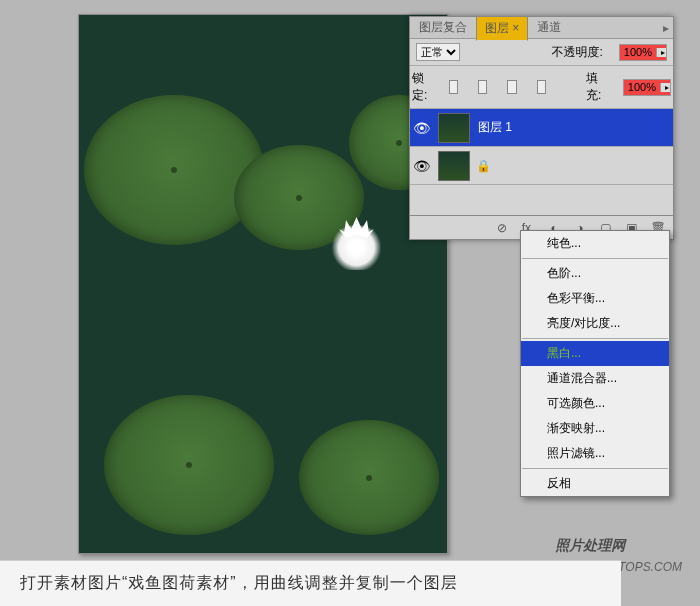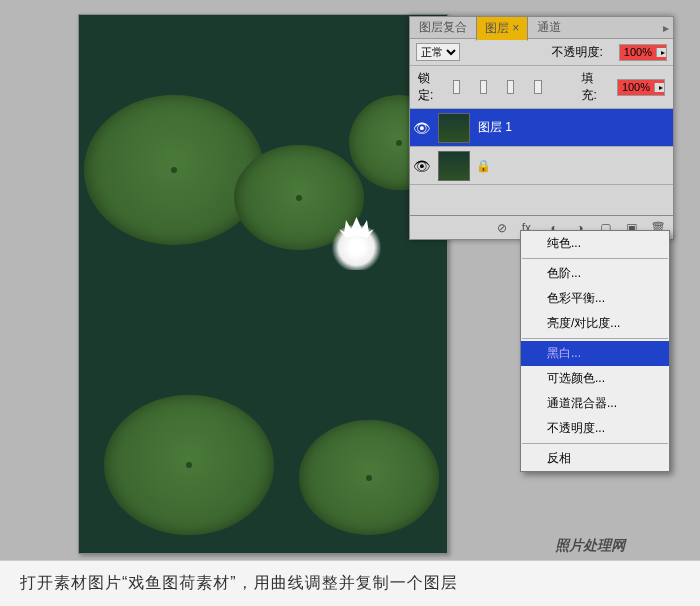--- a/index.html
+++ b/index.html
@@ -16,38 +16,38 @@
 .flower::before{content:"";position:absolute;left:10px;top:-8px;width:35px;height:30px;background:#fff;border-radius:50% 50% 0 0;clip-path:polygon(50% 0,65% 40%,80% 10%,85% 50%,100% 40%,80% 70%,50% 60%,20% 70%,0 40%,15% 50%,20% 10%,35% 40%)}
 .panel{position:absolute;right:26px;top:16px;width:265px;background:#d5d5d5;border:1px solid #888;box-shadow:0 0 6px rgba(0,0,0,.4)}
 .tabs{display:flex;background:#c7c7c7;border-bottom:1px solid #999;height:22px;align-items:center}
 .tab{padding:3px 8px;cursor:pointer;color:#555;border:1px solid transparent}
 .tab.active{background:#eab308;border:1px solid #888;border-bottom-color:#d5d5d5;position:relative;top:1px}
 .opts{display:flex;align-items:center;padding:4px 6px;border-bottom:1px solid #aaa;gap:16px}
 select{font-size:11px;height:18px;border:1px solid #999}
 .numbox{display:inline-flex;align-items:center;border:1px solid #999;background:#ef4444;height:17px}
 .numbox span{padding:0 4px;font-size:11px}
 .numbox .arr{width:10px;background:#ddd;border-left:1px solid #999;font-size:8px;text-align:center}
-.lock-row{display:flex;align-items:center;padding:4px 8px;gap:20px;border-bottom:1px solid #aaa}
+.lock-row{display:flex;align-items:center;padding:4px 2px;gap:20px;border-bottom:1px solid #aaa}
 .lockicon{width:14px;height:14px;border:1px solid #888;background:#eee;display:inline-block}
 .layers{background:#d5d5d5}
 .layer{display:flex;align-items:center;border-bottom:1px solid #aaa;height:38px}
 .layer.sel{background:#2042c8;color:#fff}
 .vis{width:24px;text-align:center;font-size:14px;cursor:pointer}
 .thumb{width:32px;height:30px;margin:0 4px;border:1px solid #666;background:#234030}
 .thumb.t1{background:linear-gradient(#1a3a2e,#2d5024)}
 .lname{flex:1;padding-left:4px}
 .lockmini{width:20px;text-align:center;color:#666}
 .pad{height:30px}
 .footer{display:flex;justify-content:flex-end;align-items:center;height:24px;border-top:1px solid #888;background:#d5d5d5;padding:0 6px;gap:8px}
 .fbtn{width:18px;height:16px;display:inline-flex;align-items:center;justify-content:center;cursor:pointer;color:#555}
 .context-menu{position:absolute;right:30px;top:230px;width:150px;background:#eee;border:1px solid #7a7a7a;box-shadow:3px 3px 6px rgba(0,0,0,.4);z-index:100}
 .mi{padding:4px 26px;cursor:pointer;white-space:nowrap}
-.mi.sel{background:#2042c8;color:#c4b5fd}
+.mi.sel{background:#2042c8;color:#84cc16}
 .sep{height:1px;background:#aaa;margin:2px 1px}
-.caption{position:absolute;left:0;bottom:0;width:700px;height:46px;background:#f4f4f4;display:flex;align-items:center;padding:0 20px;font-size:16px;letter-spacing:1px;color:#333;border-top:1px solid #ccc}
+.caption{position:absolute;left:0;bottom:0;width:621px;height:46px;background:#f4f4f4;display:flex;align-items:center;padding:0 20px;font-size:16px;letter-spacing:1px;color:#333;border-top:1px solid #ccc}
 .watermark{position:absolute;right:18px;bottom:30px;color:rgba(0,0,0,.5);font-size:18px;font-family:Arial;font-style:italic}
 .watermark b{color:rgba(0,0,0,.6);font-size:14px}
 .close-x{margin-left:auto;margin-right:4px;cursor:pointer;color:#666}
 </style>
 </head>
 <body>
 
 <div class="canvas">
   <div class="leaf l1"></div>
   <div class="leaf l2"></div>
@@ -111,23 +111,24 @@
 </div>
 
 <div class="context-menu" id="ctx">
     <div class="mi">纯色...</div>
     <div class="sep"></div>
     <div class="mi">色阶...</div>
     <div class="mi">色彩平衡...</div>
     <div class="mi">亮度/对比度...</div>
     <div class="sep"></div>
     <div class="mi sel">黑白...</div>
+    <div class="mi">通道混合器...</div>
     <div class="mi">可选颜色...</div>
-    <div class="mi">通道混合器...</div>
-    <div class="mi">不透明度...</div>
+    <div class="mi">渐变映射...</div>
+    <div class="mi">照片滤镜...</div>
     <div class="sep"></div>
     <div class="mi">反相</div>
   </div>
 
 <div class="watermark">
   <b>照片处理网</b><br><span>WWW.PHOTOPS.COM</span>
 </div>
 
 <div class="caption">打开素材图片“戏鱼图荷素材”，用曲线调整并复制一个图层</div>
 

